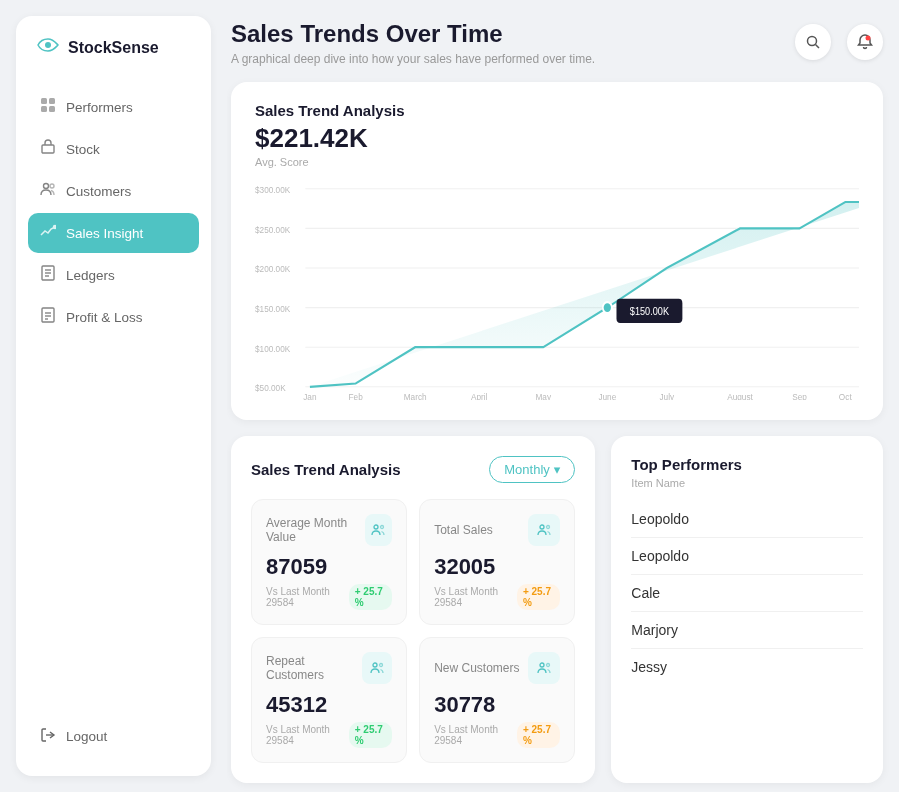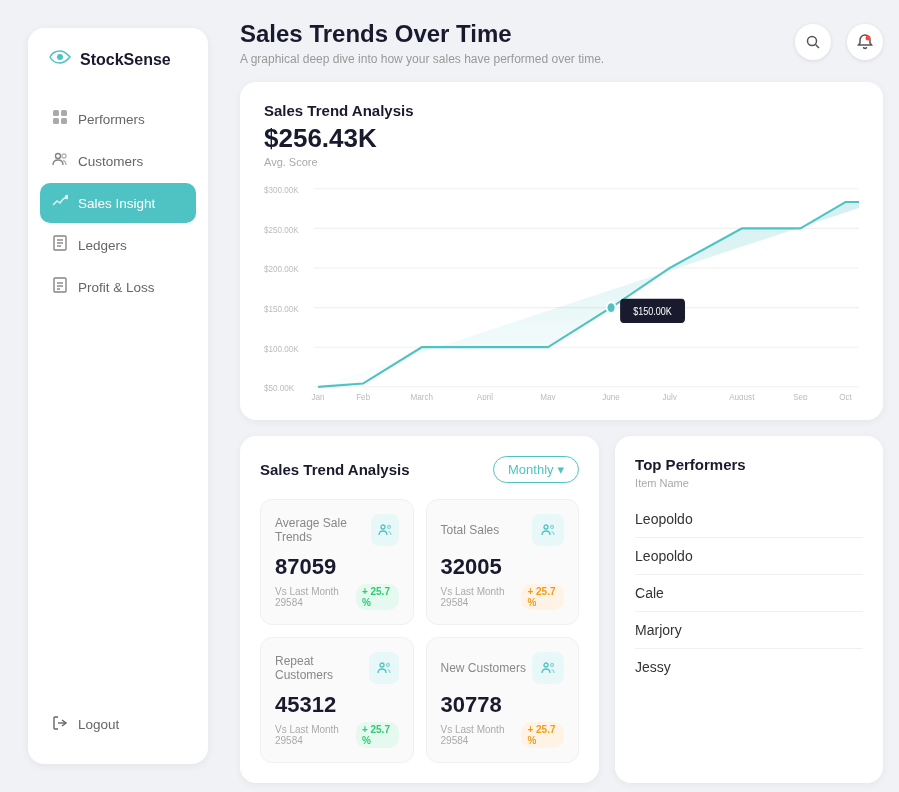--- a/index.html
+++ b/index.html
@@ -7,24 +7,24 @@
       font-family: -apple-system, BlinkMacSystemFont, 'Segoe UI', sans-serif;
       background: #f0f2f5;
       display: flex;
       height: 792px;
       width: 899px;
       overflow: hidden;
     }
 
     
     .sidebar {
-      width: 180px;
+      width: 195px;
       background: #fff;
       border-radius: 16px;
-      margin: 28px;
+      margin: 16px;
       padding: 20px 12px;
       display: flex;
       flex-direction: column;
       box-shadow: 0 2px 8px rgba(0,0,0,0.06);
       flex-shrink: 0;
     }
     .logo {
       display: flex;
       align-items: center;
       gap: 8px;
@@ -294,20 +294,29 @@
       <svg width="16" height="16" viewBox="0 0 16 16" fill="currentColor">
         <rect x="1" y="1" width="6" height="6" rx="1.5" opacity="0.7"></rect>
         <rect x="9" y="1" width="6" height="6" rx="1.5" opacity="0.7"></rect>
         <rect x="1" y="9" width="6" height="6" rx="1.5" opacity="0.7"></rect>
         <rect x="9" y="9" width="6" height="6" rx="1.5" opacity="0.7"></rect>
       </svg>
     </span>
     <span>Performers</span>
   </div>
 
+  <div class="nav-item">
+    <span class="nav-icon">
+      <svg width="16" height="16" viewBox="0 0 16 16" fill="none" stroke="currentColor" stroke-width="1.4">
+        <rect x="2" y="6" width="12" height="8" rx="1"></rect>
+        <path d="M5 6V4a3 3 0 0 1 6 0v2"></path>
+      </svg>
+    </span>
+    <span>Stock</span>
+  </div>
 
 
   <div class="nav-item">
     <span class="nav-icon">
       <svg width="16" height="16" viewBox="0 0 16 16" fill="none" stroke="currentColor" stroke-width="1.4">
         <circle cx="6" cy="5" r="2.5"></circle>
         <path d="M1 14c0-3 2-5 5-5s5 2 5 5"></path>
         <circle cx="12" cy="5" r="2" opacity="0.6"></circle>
         <path d="M14 14c0-2.5-1-4-3-4.5" opacity="0.6"></path>
       </svg>
@@ -382,21 +391,21 @@
           <path d="M8 1a5 5 0 0 1 5 5v3l1.5 2H1.5L3 9V6a5 5 0 0 1 5-5z"></path>
           <path d="M6.5 13a1.5 1.5 0 0 0 3 0"></path>
           <circle cx="11" cy="4" r="2.5" fill="#f44" stroke="none"></circle>
         </svg>
       </div>
     </div>
   </div>
 
   <div class="chart-card">
     <div class="chart-title">Sales Trend Analysis</div>
-    <div class="chart-value">$256.43K</div>
+    <div class="chart-value">$221.42K</div>
     <div class="chart-label">Avg. Score</div>
 
     <div class="chart-area">
       <svg class="chart-svg" viewBox="0 0 660 200" preserveAspectRatio="none">
         <defs>
           <linearGradient id="chartGrad" x1="0" y1="0" x2="0" y2="1">
             <stop offset="0%" stop-color="#4fc3c3" stop-opacity="0.25"></stop>
             <stop offset="100%" stop-color="#4fc3c3" stop-opacity="0.02"></stop>
           </linearGradient>
         </defs>
@@ -445,21 +454,21 @@
         <button class="monthly-btn">
           <span>Monthly</span>
           <span>▾</span>
         </button>
       </div>
 
       <div class="stats-grid">
 
         <div class="stat-item">
           <div class="stat-item-header">
-            <span class="stat-item-label">Average Sale Trends</span>
+            <span class="stat-item-label">Average Month Value</span>
             <div class="stat-icon">
               <svg width="14" height="14" viewBox="0 0 14 14" fill="none" stroke="#4fc3c3" stroke-width="1.3">
                 <circle cx="5" cy="4" r="2"></circle>
                 <path d="M1 12c0-2.5 1.5-4 4-4s4 1.5 4 4"></path>
                 <circle cx="11" cy="4" r="1.5" opacity="0.6"></circle>
                 <path d="M13 12c0-2-1-3-2.5-3.5" opacity="0.6"></path>
               </svg>
             </div>
           </div>
           <div class="stat-value">87059</div>

